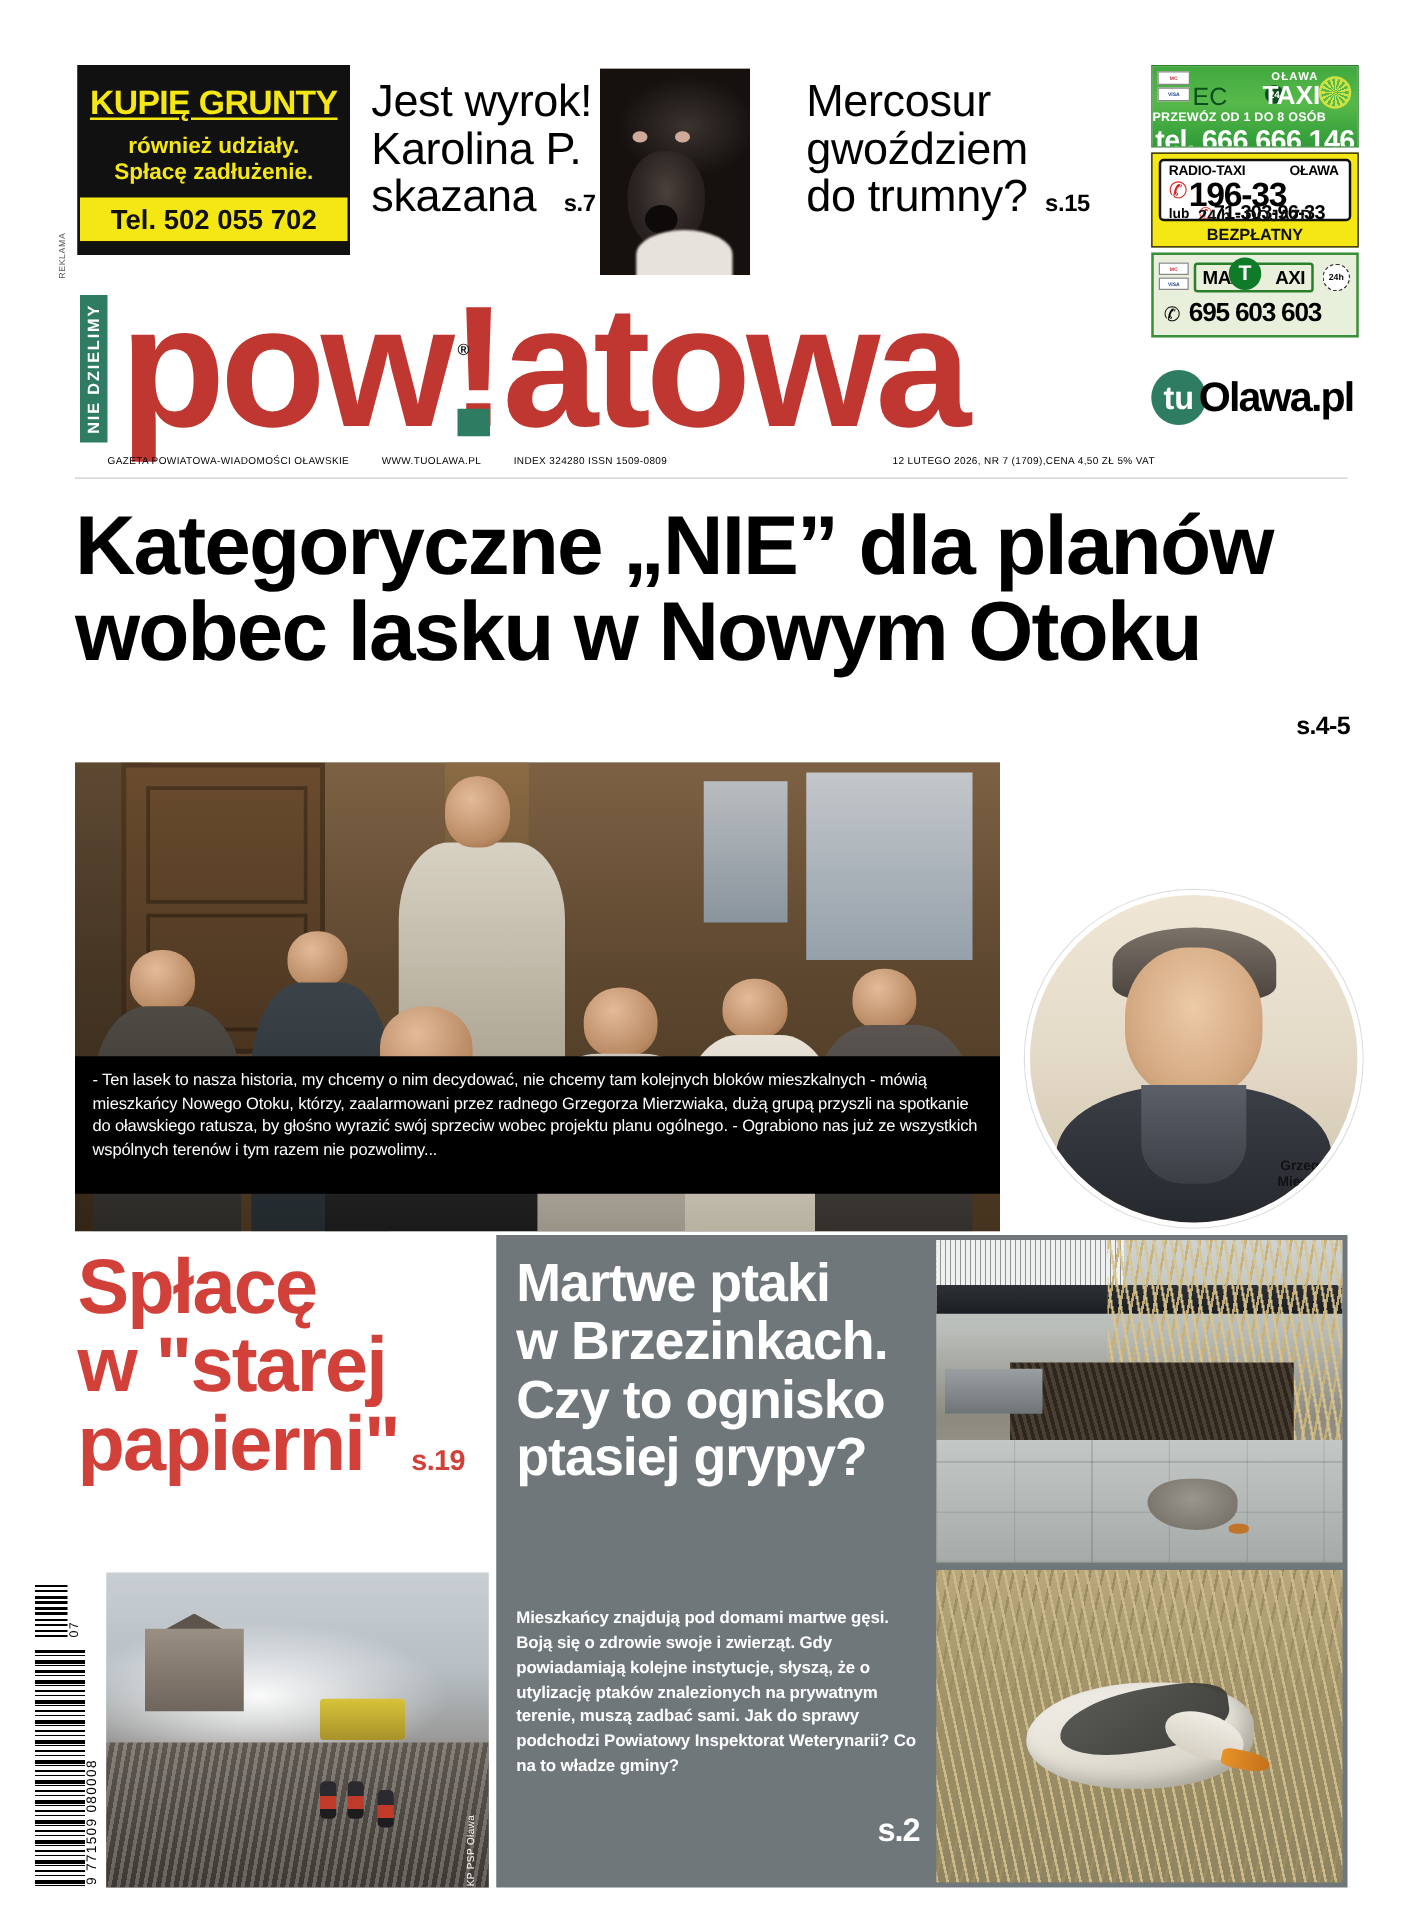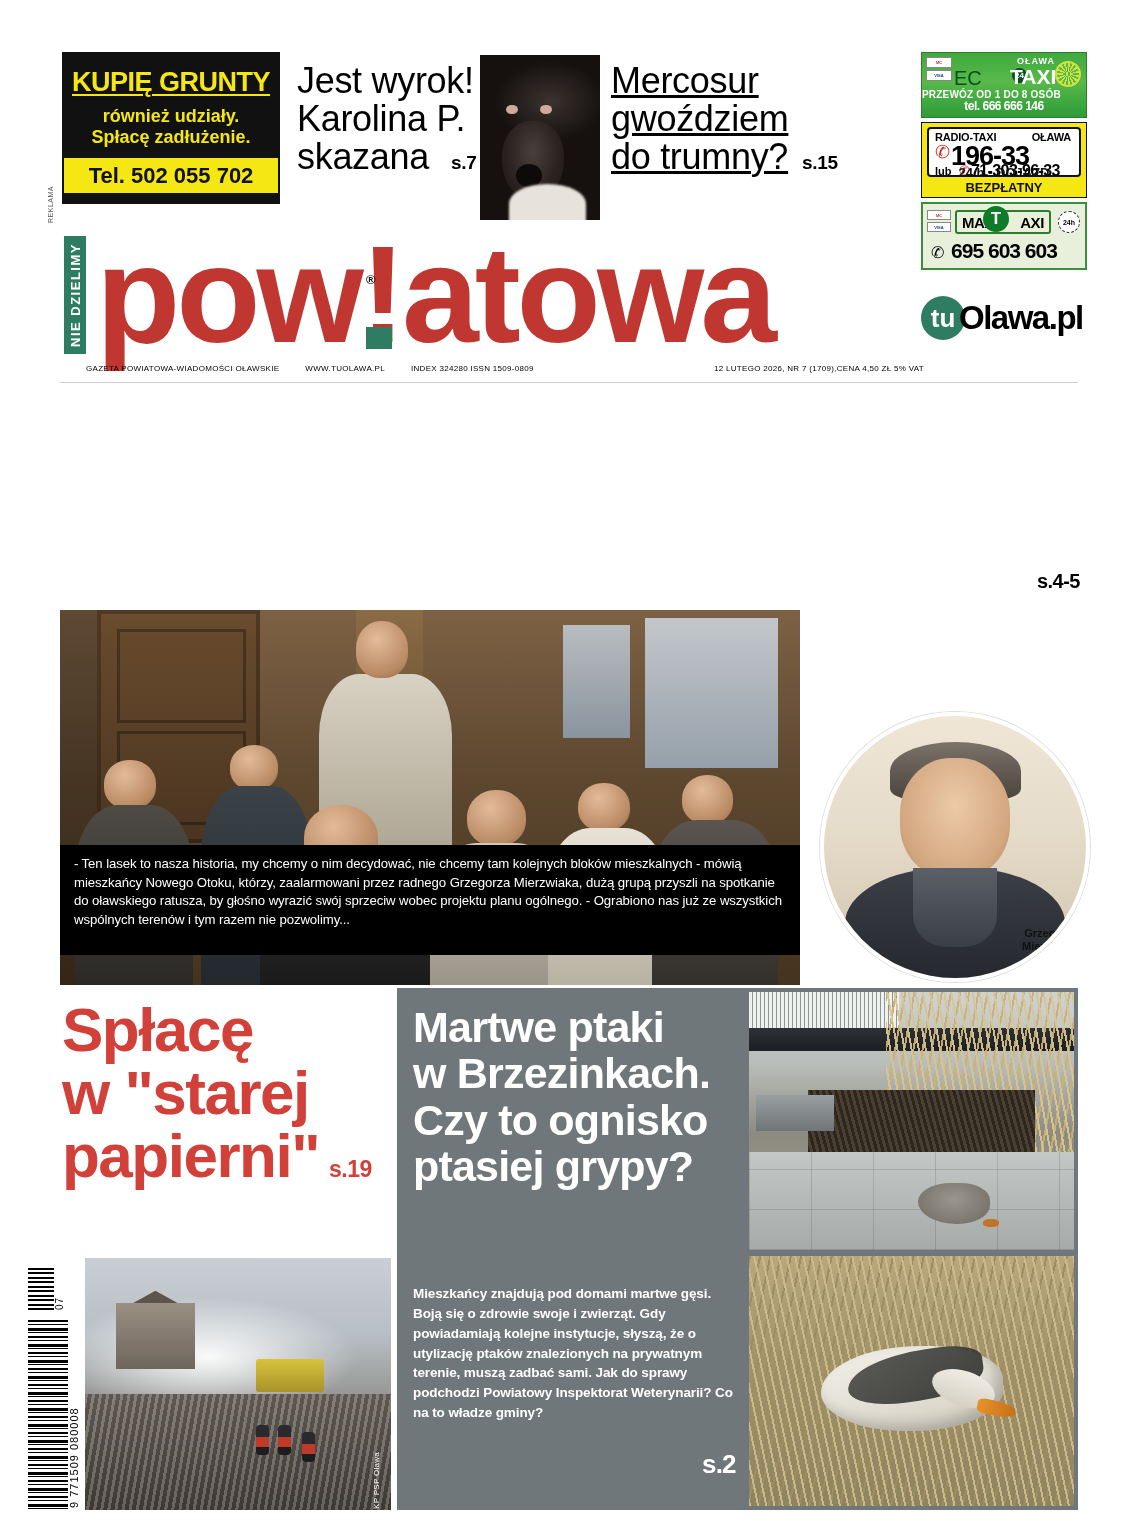--- a/index.html
+++ b/index.html
@@ -71,21 +71,21 @@
   .dogphoto .chest {
     position:absolute; left:24%; top:78%; width:64%; height:24%;
     background:#e7e2db; border-radius:50% 50% 0 0; filter:blur(1px);
   }
   .dogphoto .eyeL, .dogphoto .eyeR {
     position:absolute; top:30%; width:10%; height:6%;
     background:#cfa99a; border-radius:50%;
   }
   .dogphoto .eyeL { left:22%; } .dogphoto .eyeR { left:50%; }
 
-  .teaser2 { position:absolute; left:611px; top:62px; width:245px;text-decoration:underline; }
+  .teaser2 { position:absolute; left:645px; top:62px; width:245px; }
   .teaser2 .tl {
     font-family:"Liberation Sans Narrow","Liberation Sans",sans-serif;
     font-size:36px; line-height:1.05; letter-spacing:-.3px;
   }
   .teaser2 .pg { font-weight:bold; font-size:19px; display:inline-block; margin-left:14px; }
 
   
   .adcol { position:absolute; left:921px; top:52px; width:166px; }
 
   .ad-eco {
@@ -103,21 +103,21 @@
   .ad-eco .b24 { position:absolute; left:70px; top:15px; width:15px; height:15px; border-radius:50%;
      background:#0b4d1e; color:#fff; font-size:8px; font-weight:bold; text-align:center; line-height:15px;margin-left:20px; }
   .ad-eco .taxi { position:absolute; left:88px; top:12px; font-weight:bold; font-size:21px; color:#fff;
      font-family:"Liberation Sans Narrow","Liberation Sans",sans-serif; }
   .ad-eco .olawa { position:absolute; left:95px; top:3px; font-weight:bold; font-size:9px; color:#fff; letter-spacing:1px; }
   .ad-eco .wheel { position:absolute; right:5px; top:8px; width:26px; height:26px; border-radius:50%;
      background:repeating-conic-gradient(#cfe23f 0 12deg,#57b94a 12deg 24deg); border:2px solid #cfe23f; }
   .ad-eco .przewoz { position:absolute; left:0; right:0; top:36px; text-align:left;
      font-weight:bold; font-size:10px; color:#fff; letter-spacing:.2px; }
   .ad-eco .tel { position:absolute; left:0; right:0; top:46px; text-align:center;
-     font-weight:bold; font-size:12px; color:#fff; letter-spacing:-.5px;
+     font-weight:bold; font-size:23px; color:#fff; letter-spacing:-.5px;
      font-family:"Liberation Sans Narrow","Liberation Sans",sans-serif; }
 
   .ad-radio {
     margin-top:4px; height:76px; width:166px; background:#f5e713; border:1px solid #111;
     position:relative;
   }
   .ad-radio .inner { position:absolute; left:5px; top:4px; right:5px; height:50px;
      background:#ffffff; border:2px solid #111; border-radius:4px; }
   .ad-radio .rt { position:absolute; left:6px; top:2px; font-weight:bold; font-size:11px; letter-spacing:-.2px; }
   .ad-radio .ol { position:absolute; right:8px; top:2px; font-weight:bold; font-size:11px; letter-spacing:-.2px; }
@@ -505,20 +505,24 @@
     <span>GAZETA POWIATOWA-WIADOMOŚCI OŁAWSKIE</span>
     <span>WWW.TUOLAWA.PL</span>
     <span>INDEX 324280  ISSN 1509-0809</span>
   </div>
   <div class="imprint-r">
     <span>12 LUTEGO 2026,  NR 7 (1709),</span>
     <span>CENA 4,50 ZŁ 5% VAT</span>
   </div>
   <div class="rule"></div>
 
+  <div class="mainhead">
+    <span class="l2">Kategoryczne „NIE” dla planów</span>
+    <span class="l2">wobec lasku w Nowym Otoku</span>
+  </div>
   <div class="mainpg">s.4-5</div>
 
   <div class="mainphoto">
     <div class="mp-wall"></div>
     <div class="mp-door"></div>
     <div class="mp-pillar"></div>
     <div class="mp-win"></div>
     <div class="mp-win2"></div>
     <div class="speaker-body body"></div>
     <div class="speaker-head head"></div>

